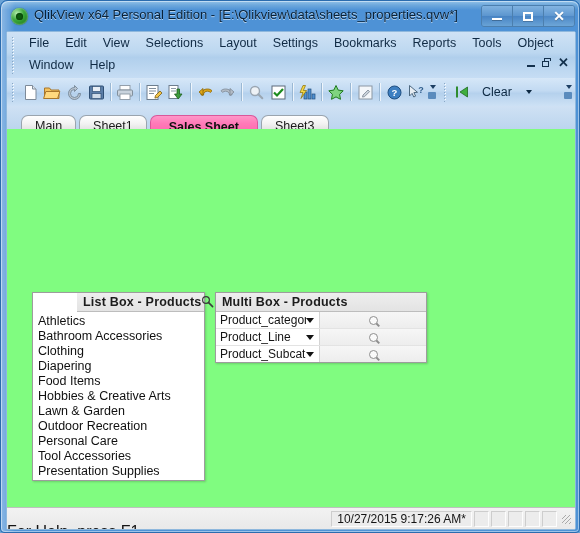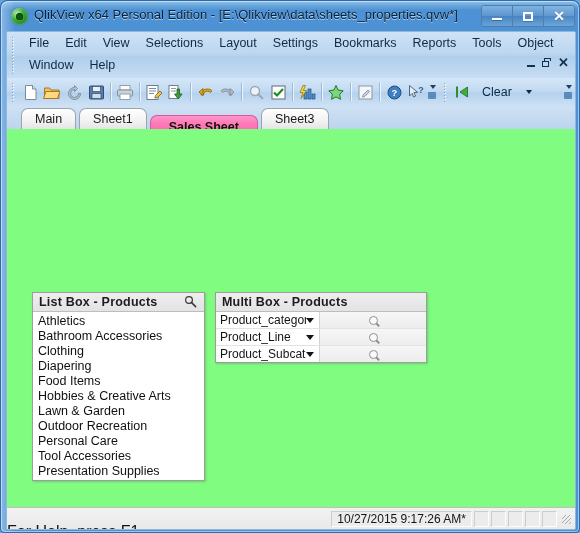--- a/index.html
+++ b/index.html
@@ -259,21 +259,21 @@
     left: 0; top: 74px;
     width: 568px;
     height: 23px;
     background: linear-gradient(to bottom, #cfe1f4 0%, #bcd5ee 100%);
     display: flex;
     align-items: flex-end;
     padding-left: 14px;
     box-sizing: border-box;
   }
   .tab {
-    height: 21px;
+    height: 14px;
     line-height: 21px;
     padding: 0 13px;
     margin-right: 3px;
     font-size: 12.5px;
     color: #1a1a1a;
     background: linear-gradient(to bottom, #ffffff 0%, #f2f2f2 60%, #e4e4e4 100%);
     border: 1px solid #9aa4ae;
     border-bottom: none;
     border-radius: 7px 7px 0 0;
     white-space: nowrap;
@@ -327,21 +327,21 @@
   }
   .cap-search-icon {
     width: 14px; height: 14px;
     position: relative;
     flex: none;
     margin-right: 2px;
   }
   .cap-search-icon svg { display: block; }
 
   
-  #listbox-products { left: 25px; top: 163px; width: 173px; height: 189px; }
+  #listbox-products { left: 25px; top: 163px; width: 173px; height: 189px; padding-left: 44px; }
   .lb-body {
     position: absolute;
     left: 0; top: 19px; right: 0; bottom: 0;
     background: #ffffff;
     padding: 2px 0 0 0;
     overflow: hidden;
   }
   .lb-item {
     font-size: 12.5px;
     color: #101010;

